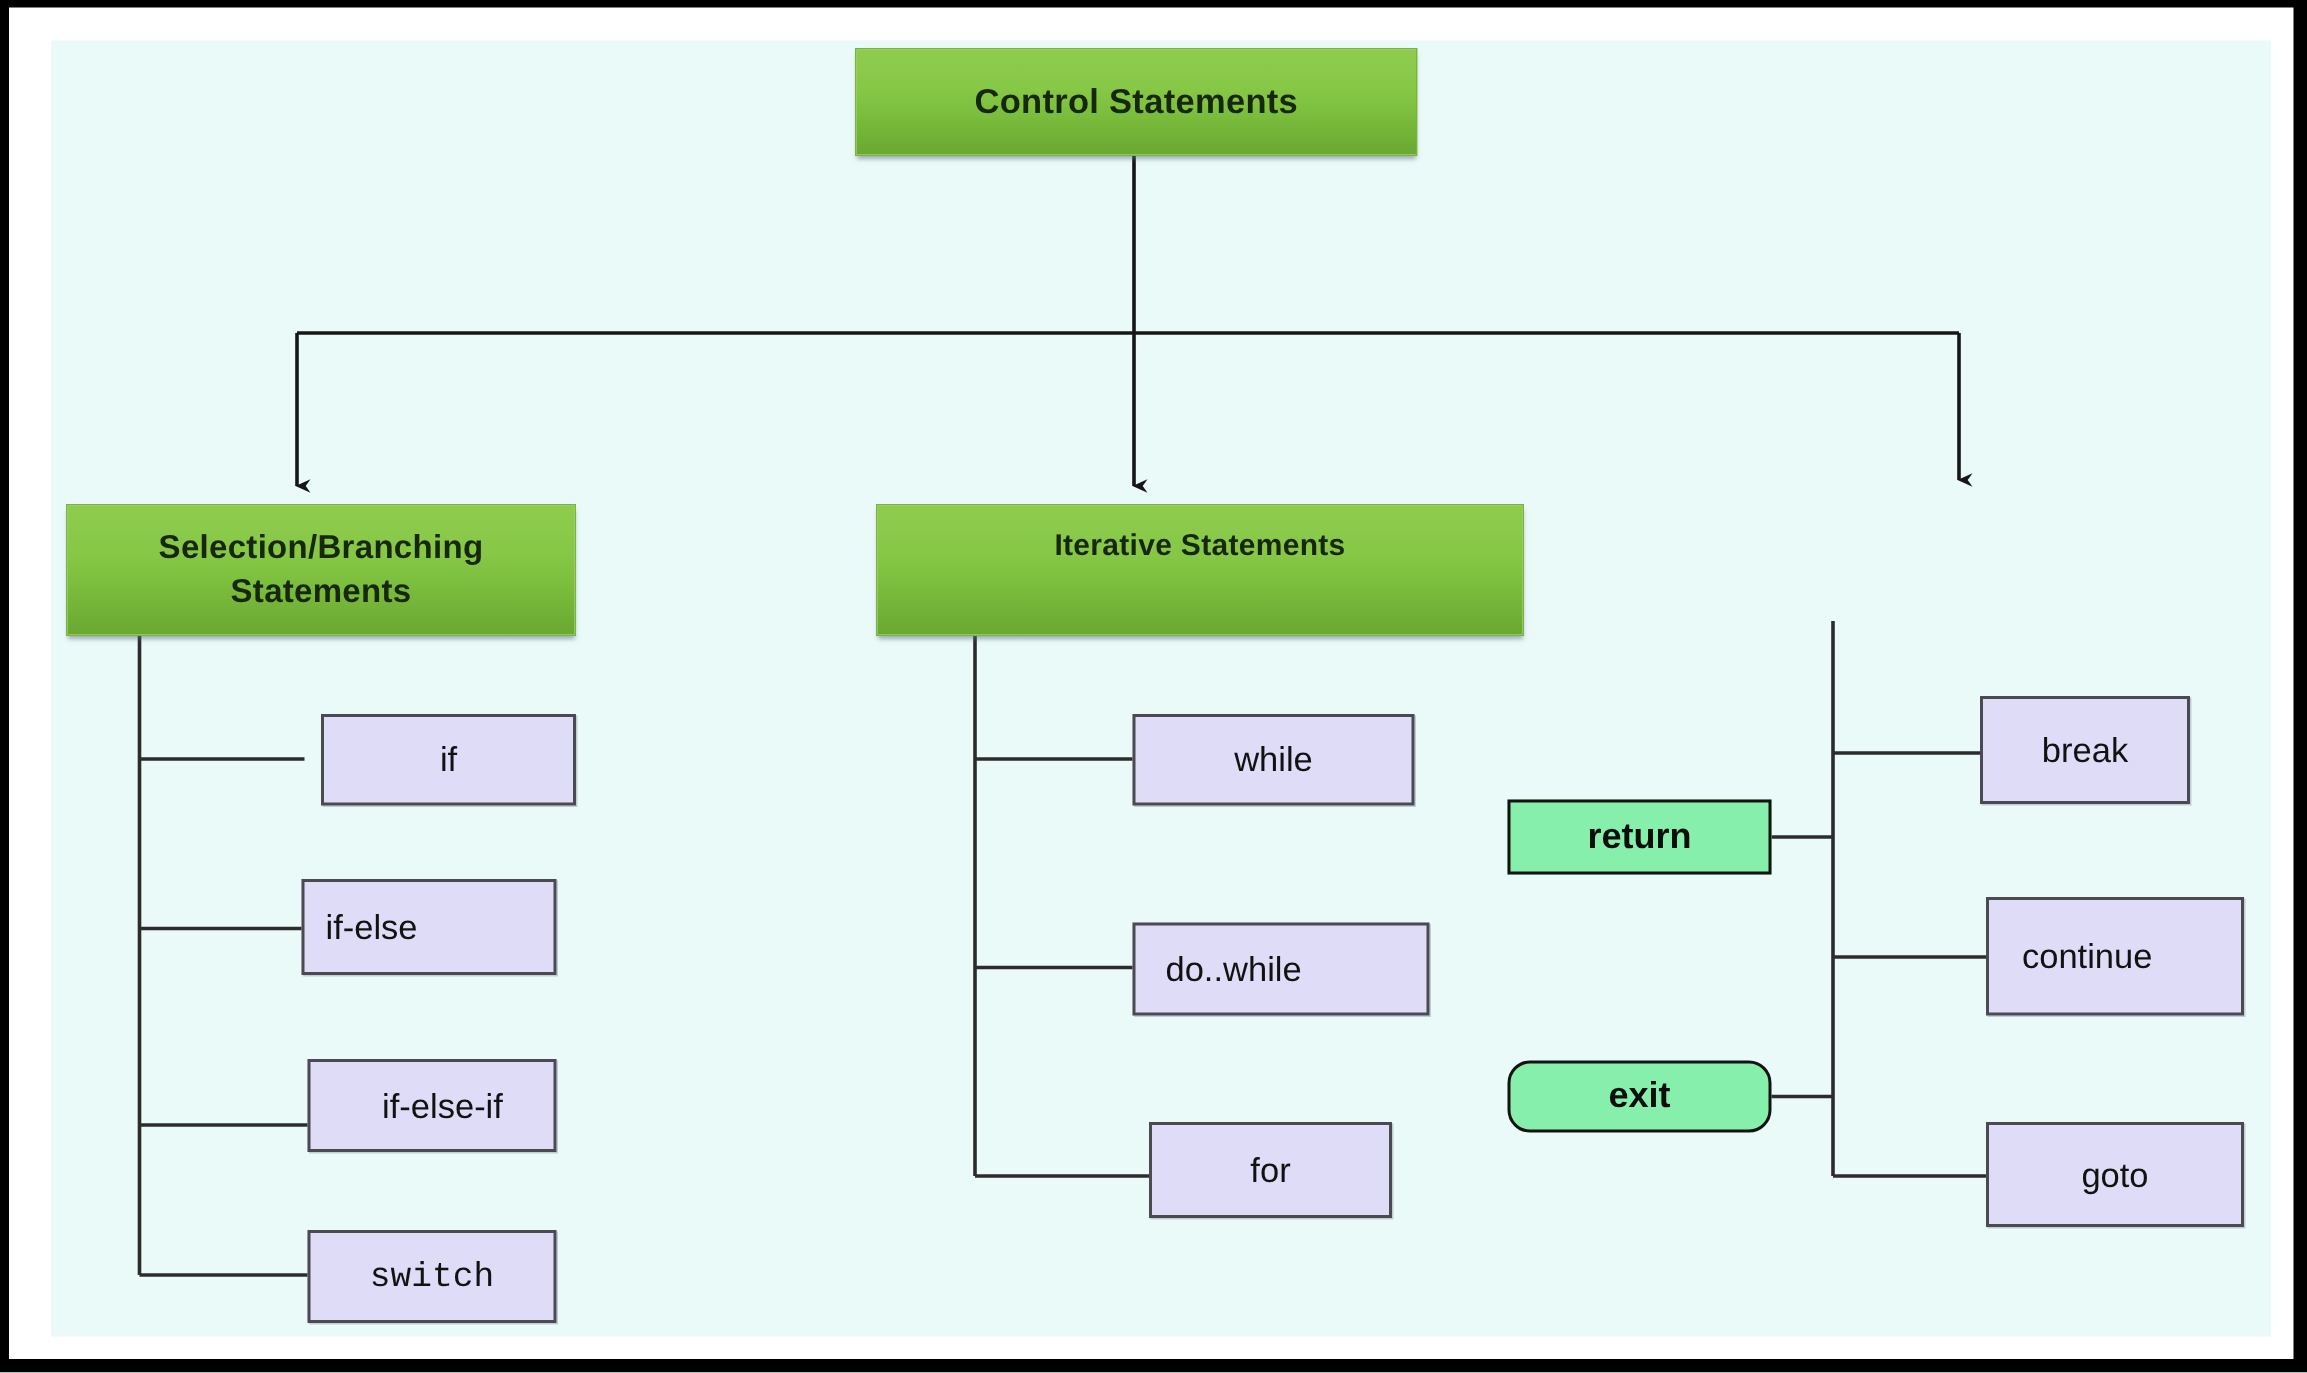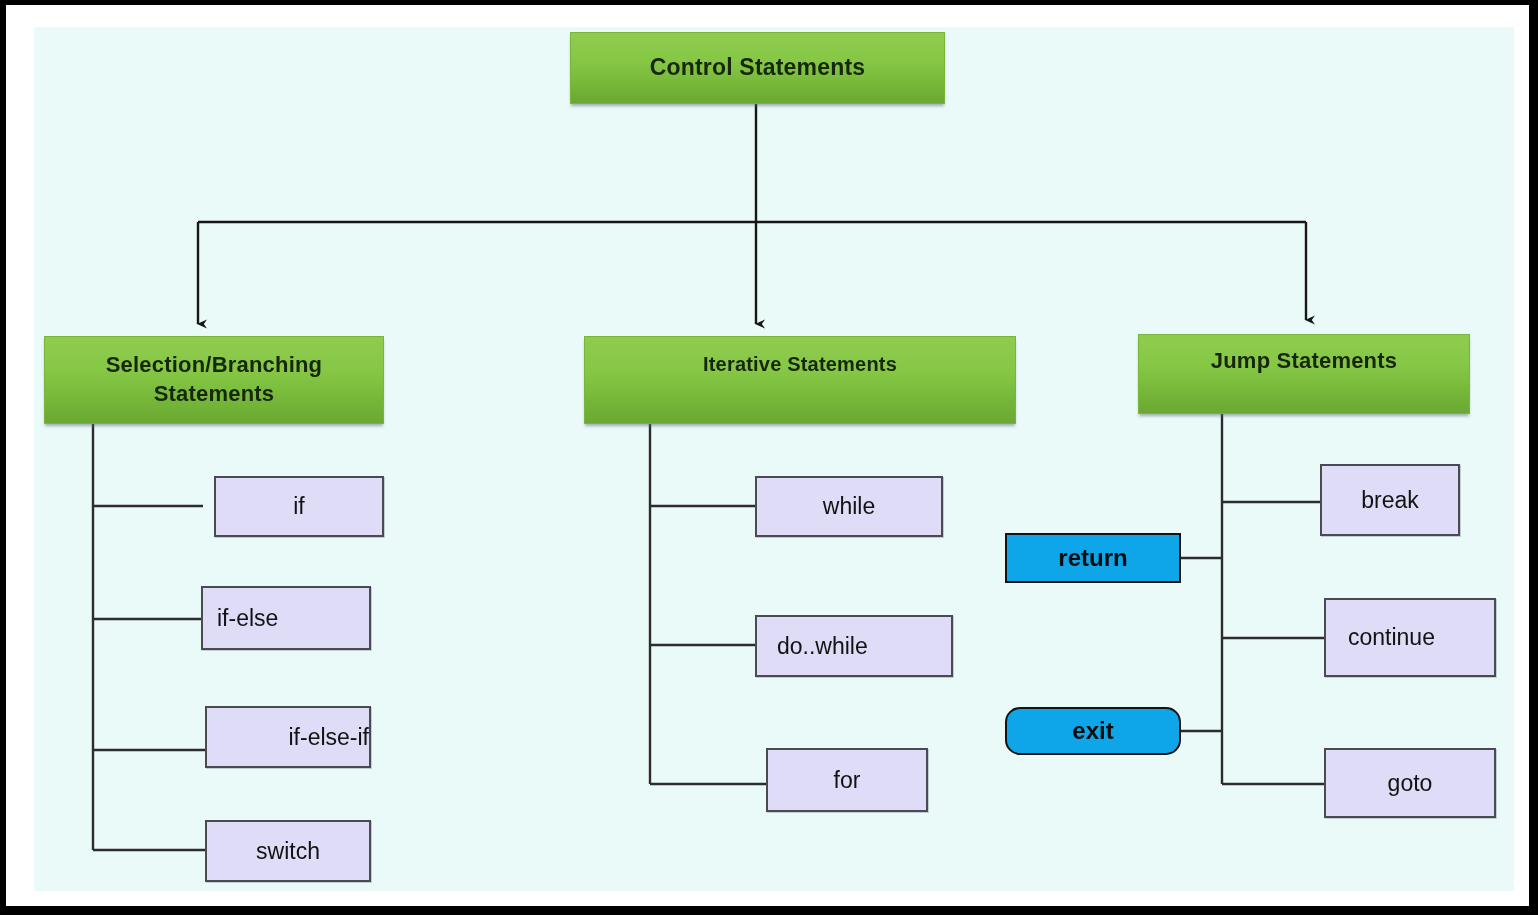--- a/index.html
+++ b/index.html
@@ -61,21 +61,21 @@
   .green .txt { line-height: 1.30; }
   
   .lav {
     background: #dedcf6;
     border: 2px solid #4a4a52;
     box-shadow: 1px 1px 0 rgba(120,120,140,0.35);
     color: #121212;
   }
   
   .pink {
-    background: #0ea5e9;
+    background: #86efac;
     border: 2px solid #15130f;
     color: #0d0d0d;
     font-weight: bold;
   }
   .txt { display: block; }
   .center-v { align-items: center; }
   .top-v { align-items: flex-start; }
 </style>
 </head>
 <body>
@@ -133,34 +133,31 @@
 
   <div class="node green center-v" style="left:44px; top:336px; width:340px; height:88px; font-size:22px;">
     <span class="txt">Selection/Branching
 Statements</span>
   </div>
 
   <div class="node green top-v" style="left:584px; top:336px; width:432px; height:88px; font-size:20px; padding-top:14px;">
     <span class="txt">Iterative Statements</span>
   </div>
 
-  <div class="node green top-v" style="left:1138px; top:334px; width:332px; height:80px; font-size:22px; padding-top:12px;">
-    <span class="txt">Jump Statements</span>
-  </div>
 
   <div class="node lav center-v" style="left:214px; top:476px; width:170px; height:61px; font-size:23px;">
     <span class="txt">if</span>
   </div>
   <div class="node lav center-v" style="left:201px; top:586px; width:170px; height:64px; font-size:23px; justify-content:flex-start; padding-left:14px;">
     <span class="txt">if-else</span>
   </div>
-  <div class="node lav center-v" style="left:205px; top:706px; width:166px; height:62px; font-size:23px; justify-content:flex-end; padding-left:14px;">
+  <div class="node lav center-v" style="left:205px; top:706px; width:166px; height:62px; font-size:23px; justify-content:center; padding-left:14px;">
     <span class="txt">if-else-if</span>
   </div>
-  <div class="node lav center-v" style="left:205px; top:820px; width:166px; height:62px; font-size:23px;">
+  <div class="node lav center-v" style="left:205px; top:820px; width:166px; height:62px; font-size:23px;font-family:Liberation Mono, monospace;">
     <span class="txt">switch</span>
   </div>
 
   <div class="node lav center-v" style="left:755px; top:476px; width:188px; height:61px; font-size:23px;">
     <span class="txt">while</span>
   </div>
   <div class="node lav center-v" style="left:755px; top:615px; width:198px; height:62px; font-size:23px; justify-content:flex-start; padding-left:20px;">
     <span class="txt">do..while</span>
   </div>
   <div class="node lav center-v" style="left:766px; top:748px; width:162px; height:64px; font-size:23px;">

